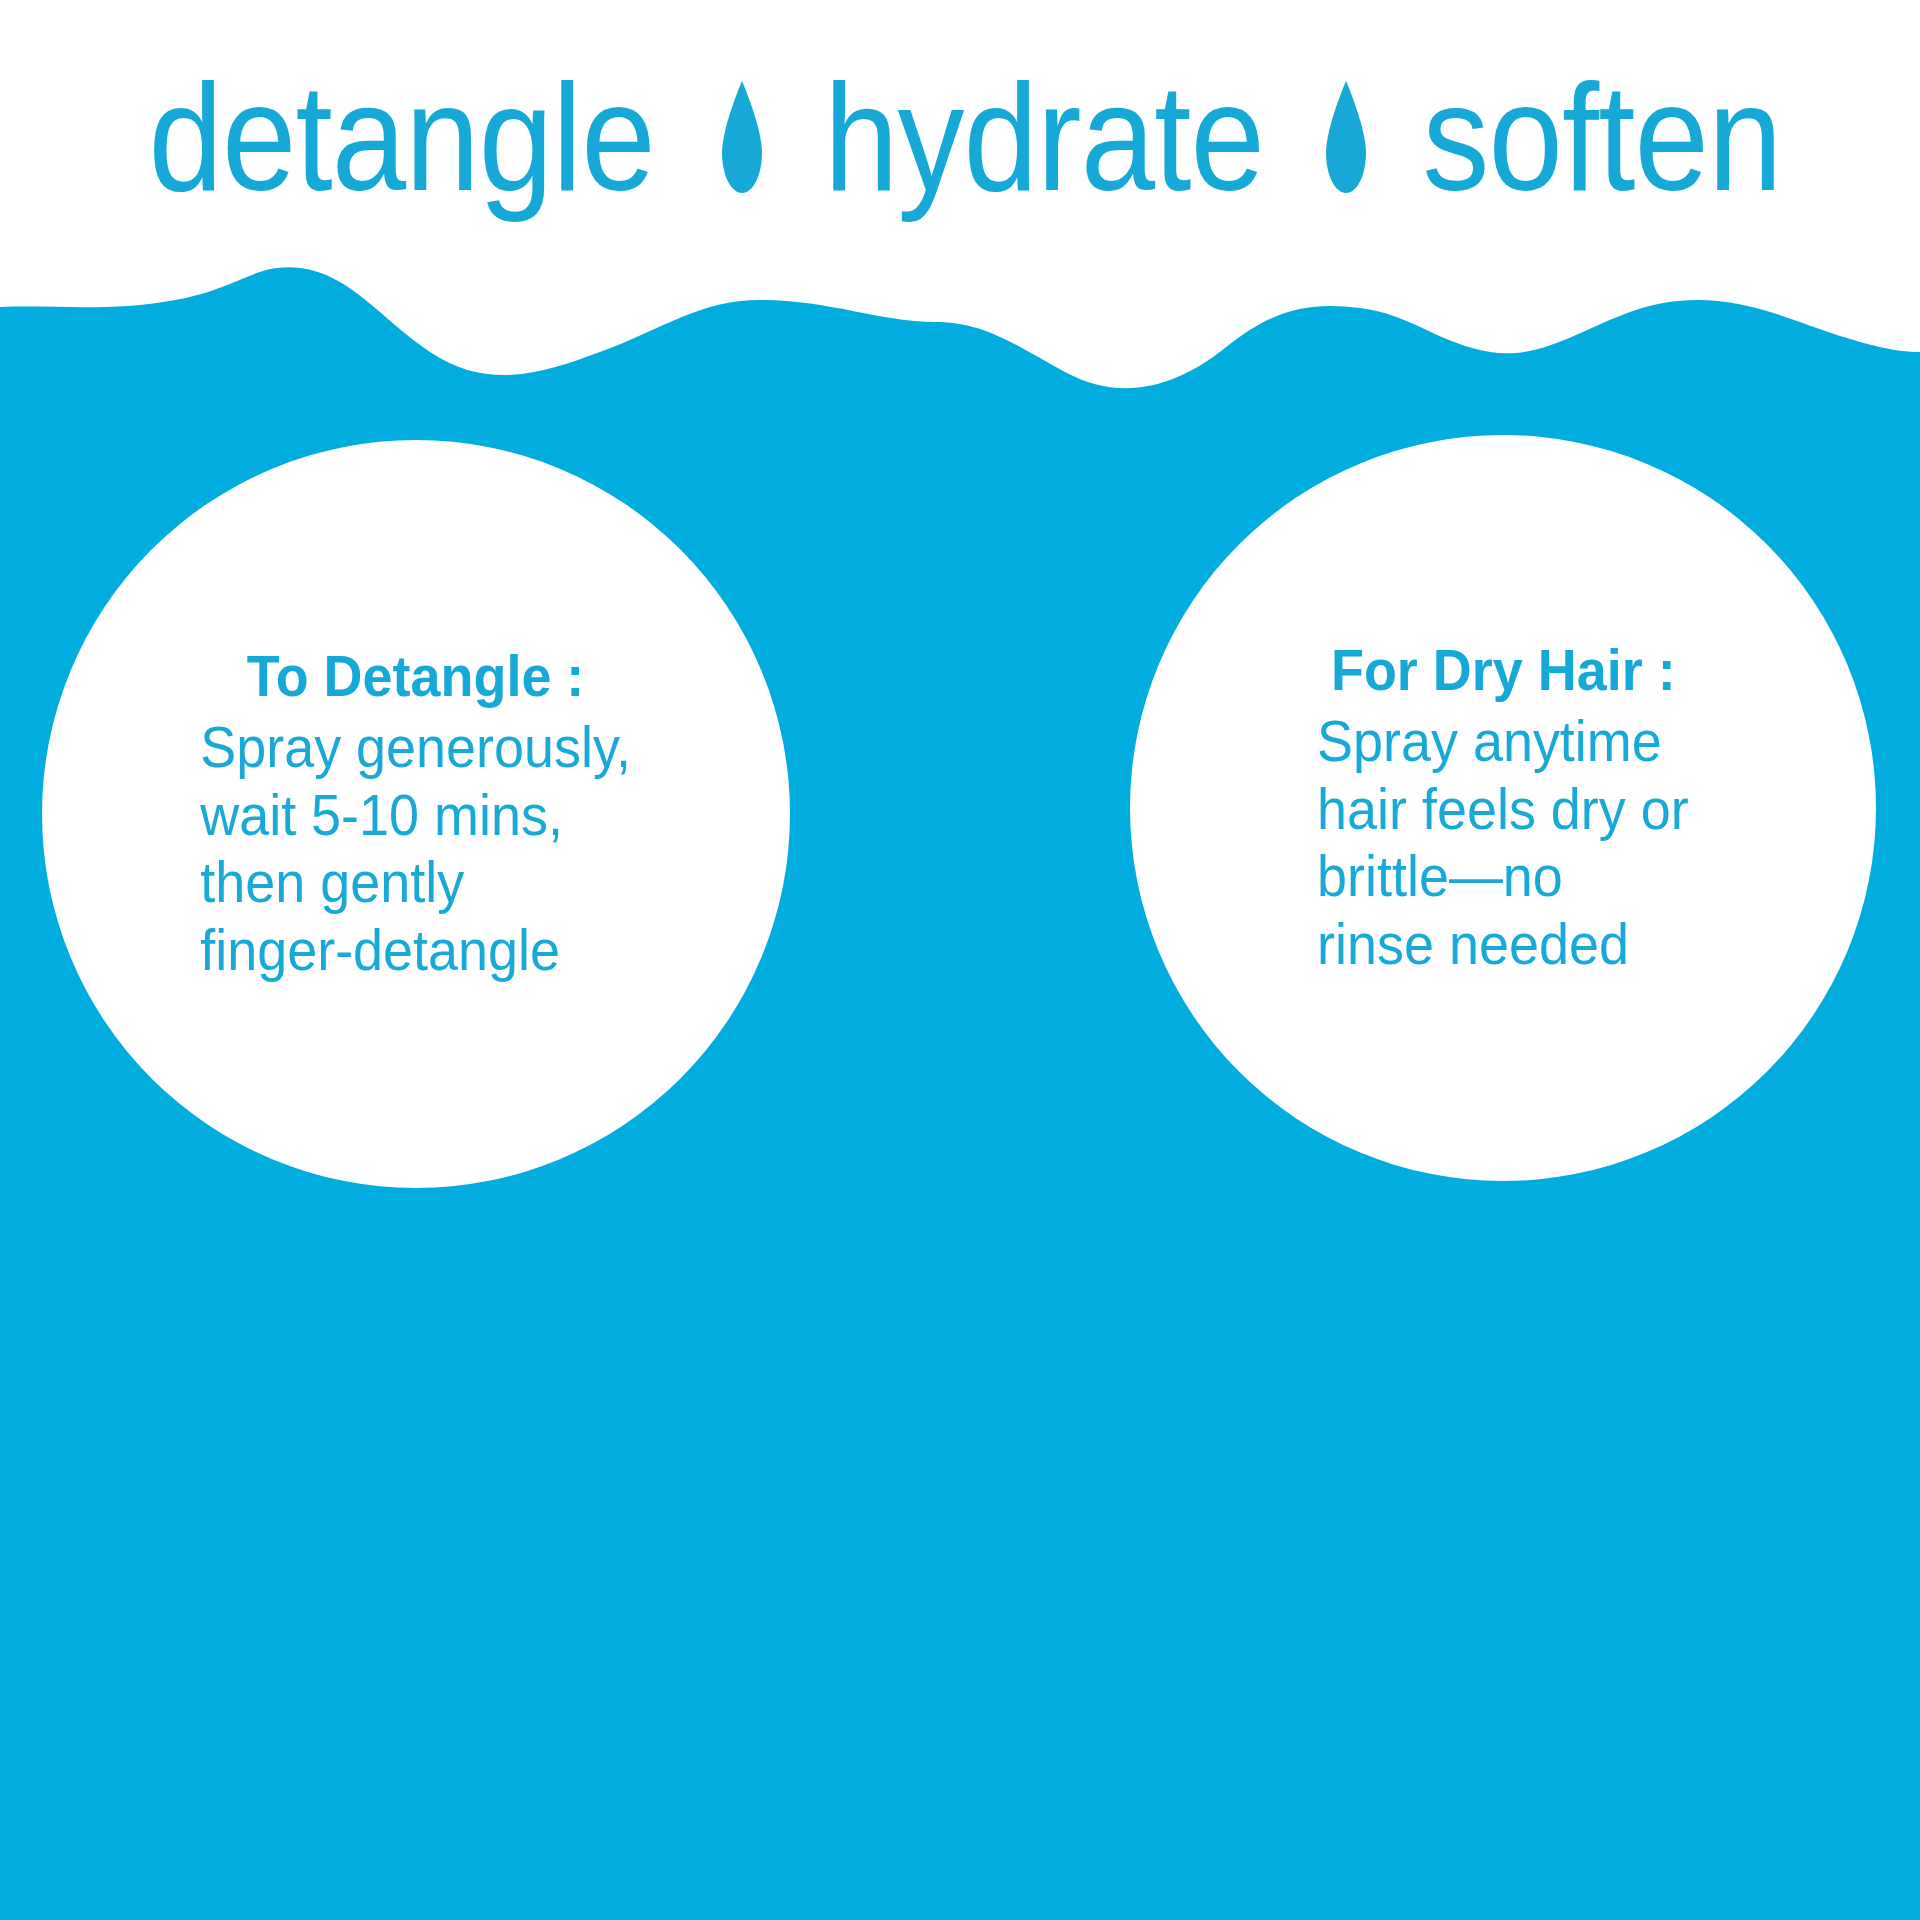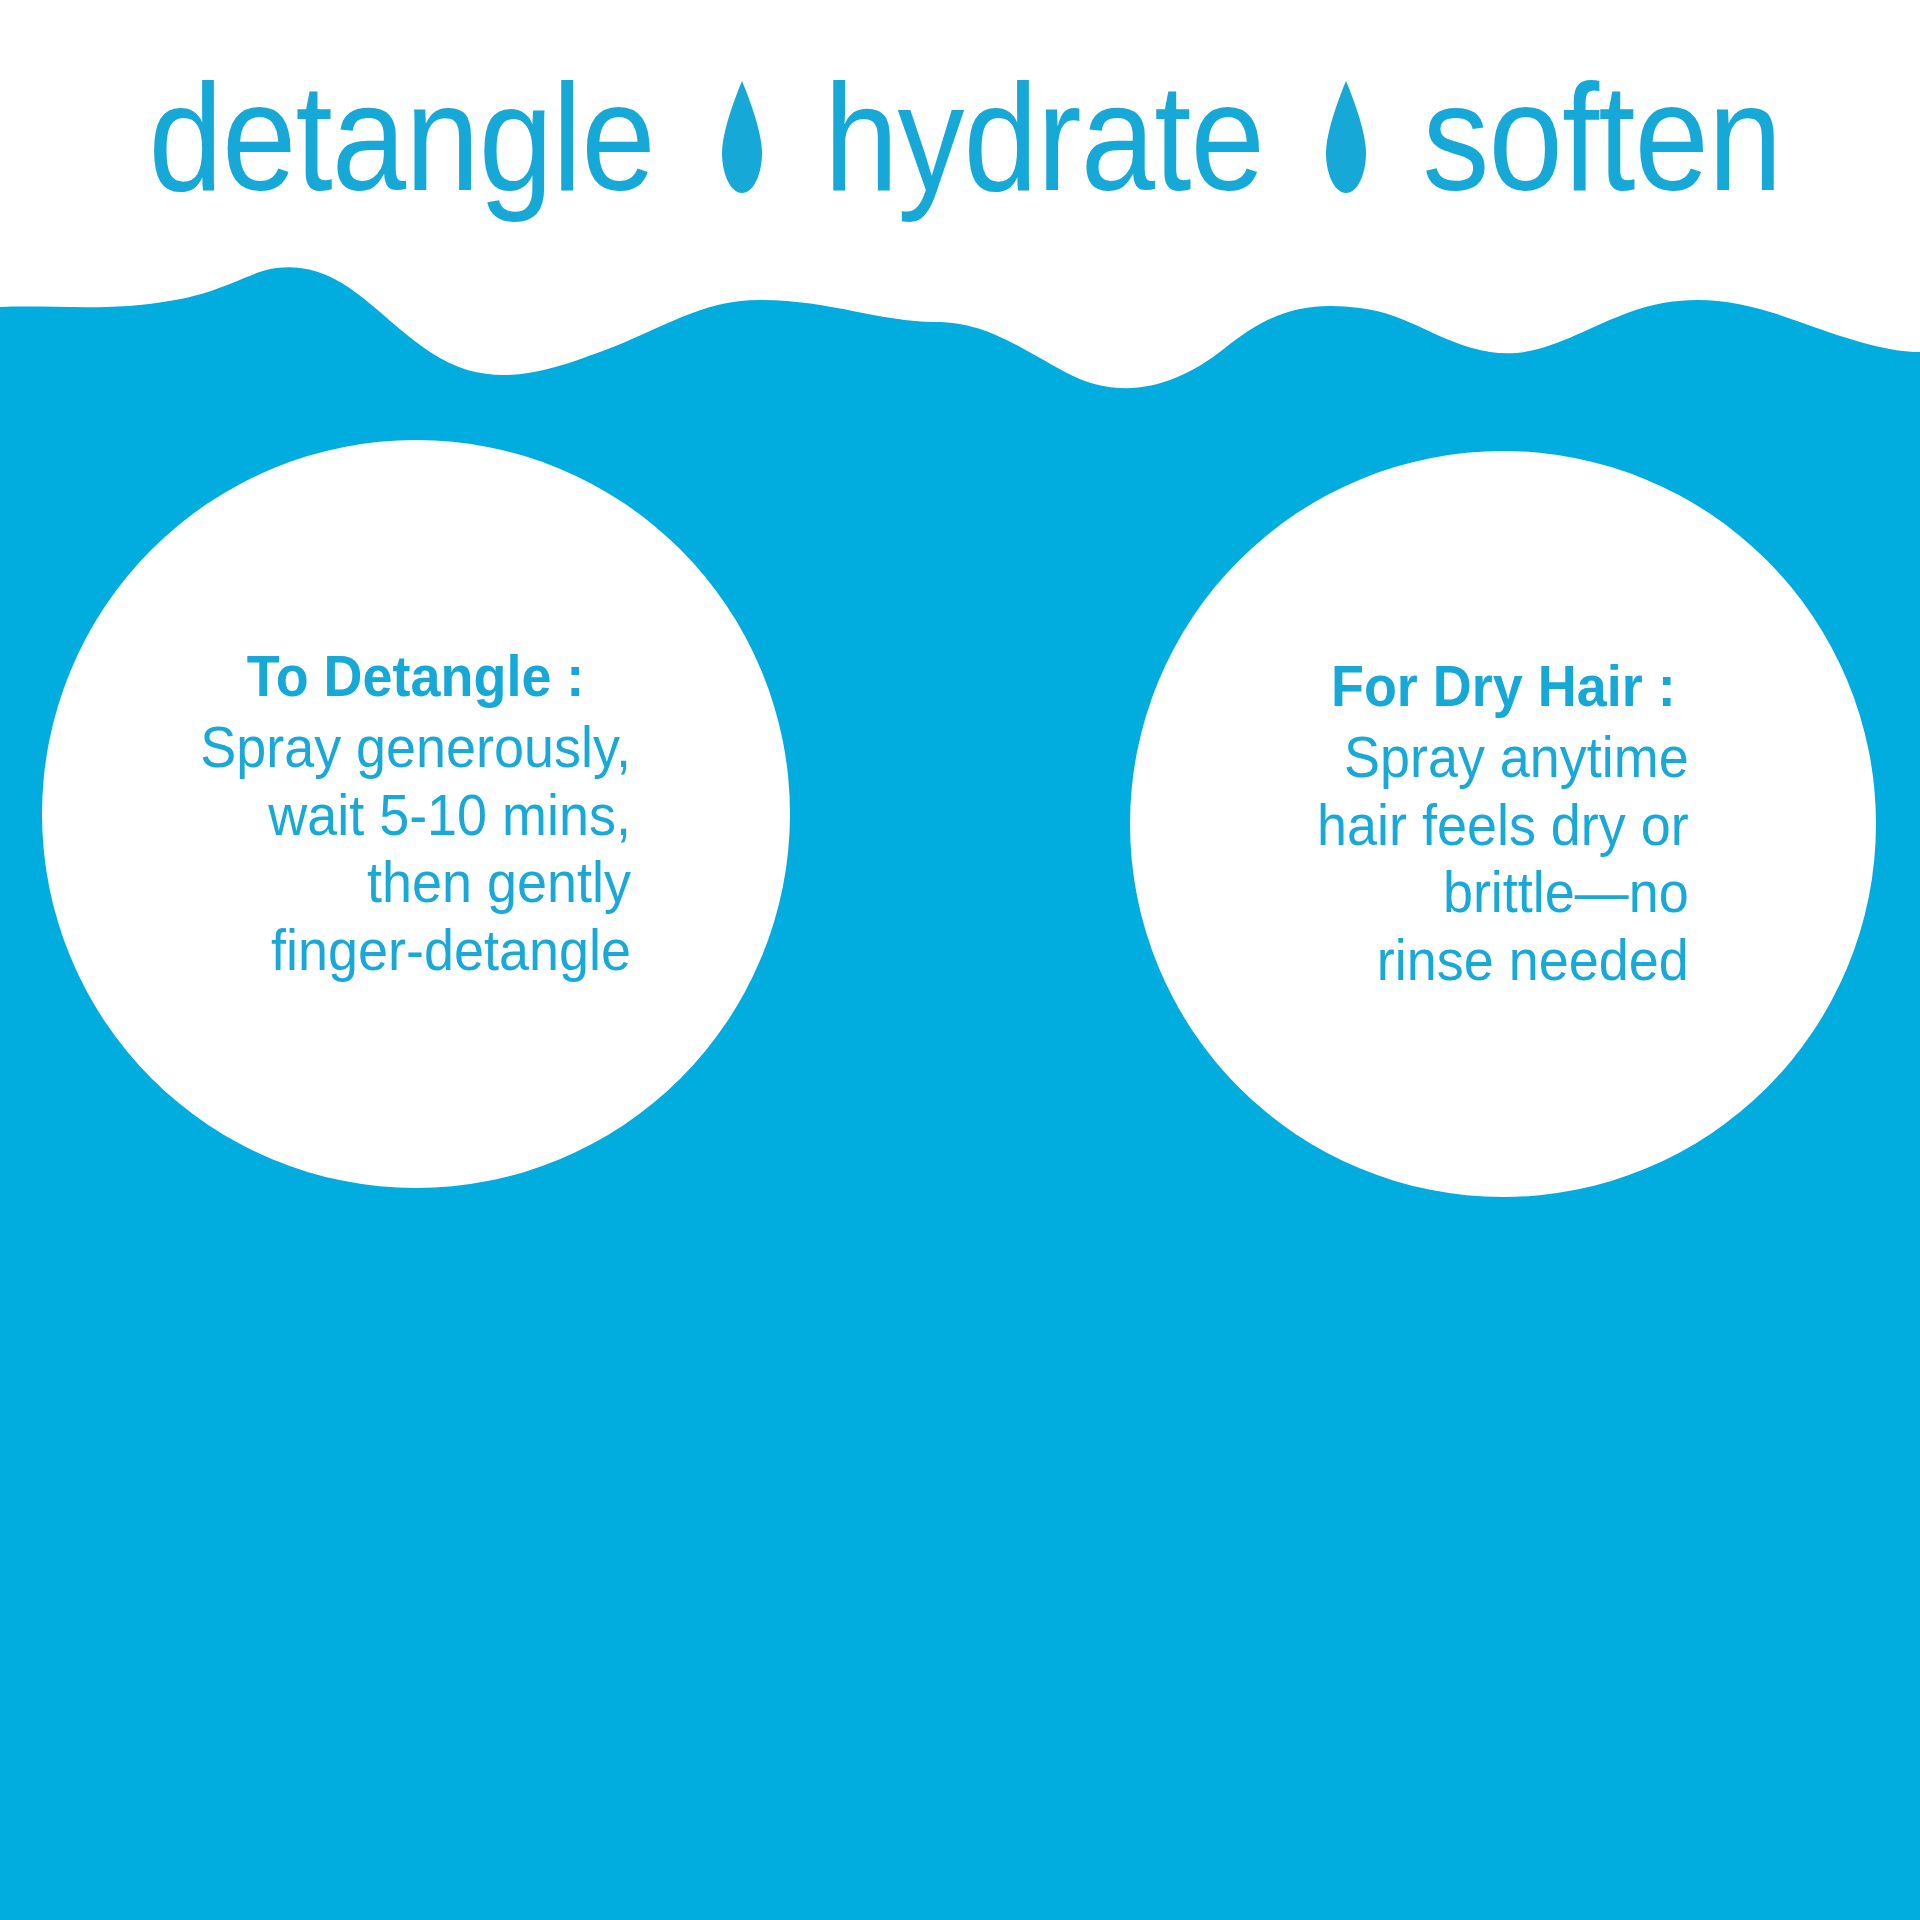--- a/index.html
+++ b/index.html
@@ -68,21 +68,21 @@
 
   
   .bubble {
     position: absolute;
     border-radius: 50%;
     background: #ffffff;
     display: flex;
     flex-direction: column;
     align-items: center;
     justify-content: center;
-    text-align: right;
+    text-align: left;
     box-sizing: border-box;
     z-index: 4;
   }
   .bubble-title {
     font-family: "Liberation Sans Narrow", "Liberation Sans", sans-serif;
     font-weight: 700;
     color: #16A9D8;
     font-size: 58px;
     line-height: 1.12;
     letter-spacing: 0px;
@@ -99,21 +99,21 @@
     transform: scaleX(0.93);
   }
   .bubble-body .line { white-space: nowrap; display: block; }
 
   #bubble-detangle {
     left: 42px;   top: 440px;
     width: 748px; height: 748px;
     padding: 0 36px;
   }
   #bubble-dryhair {
-    left: 1130px; top: 451px;
+    left: 1130px; top: 435px;
     width: 746px; height: 746px;
     padding: 0 36px;
   }
   #bubble-rehydrate {
     left: 595px;  top: 1096px;
     width: 750px; height: 750px;
     padding: 0 36px;
   }
 </style>
 </head>

